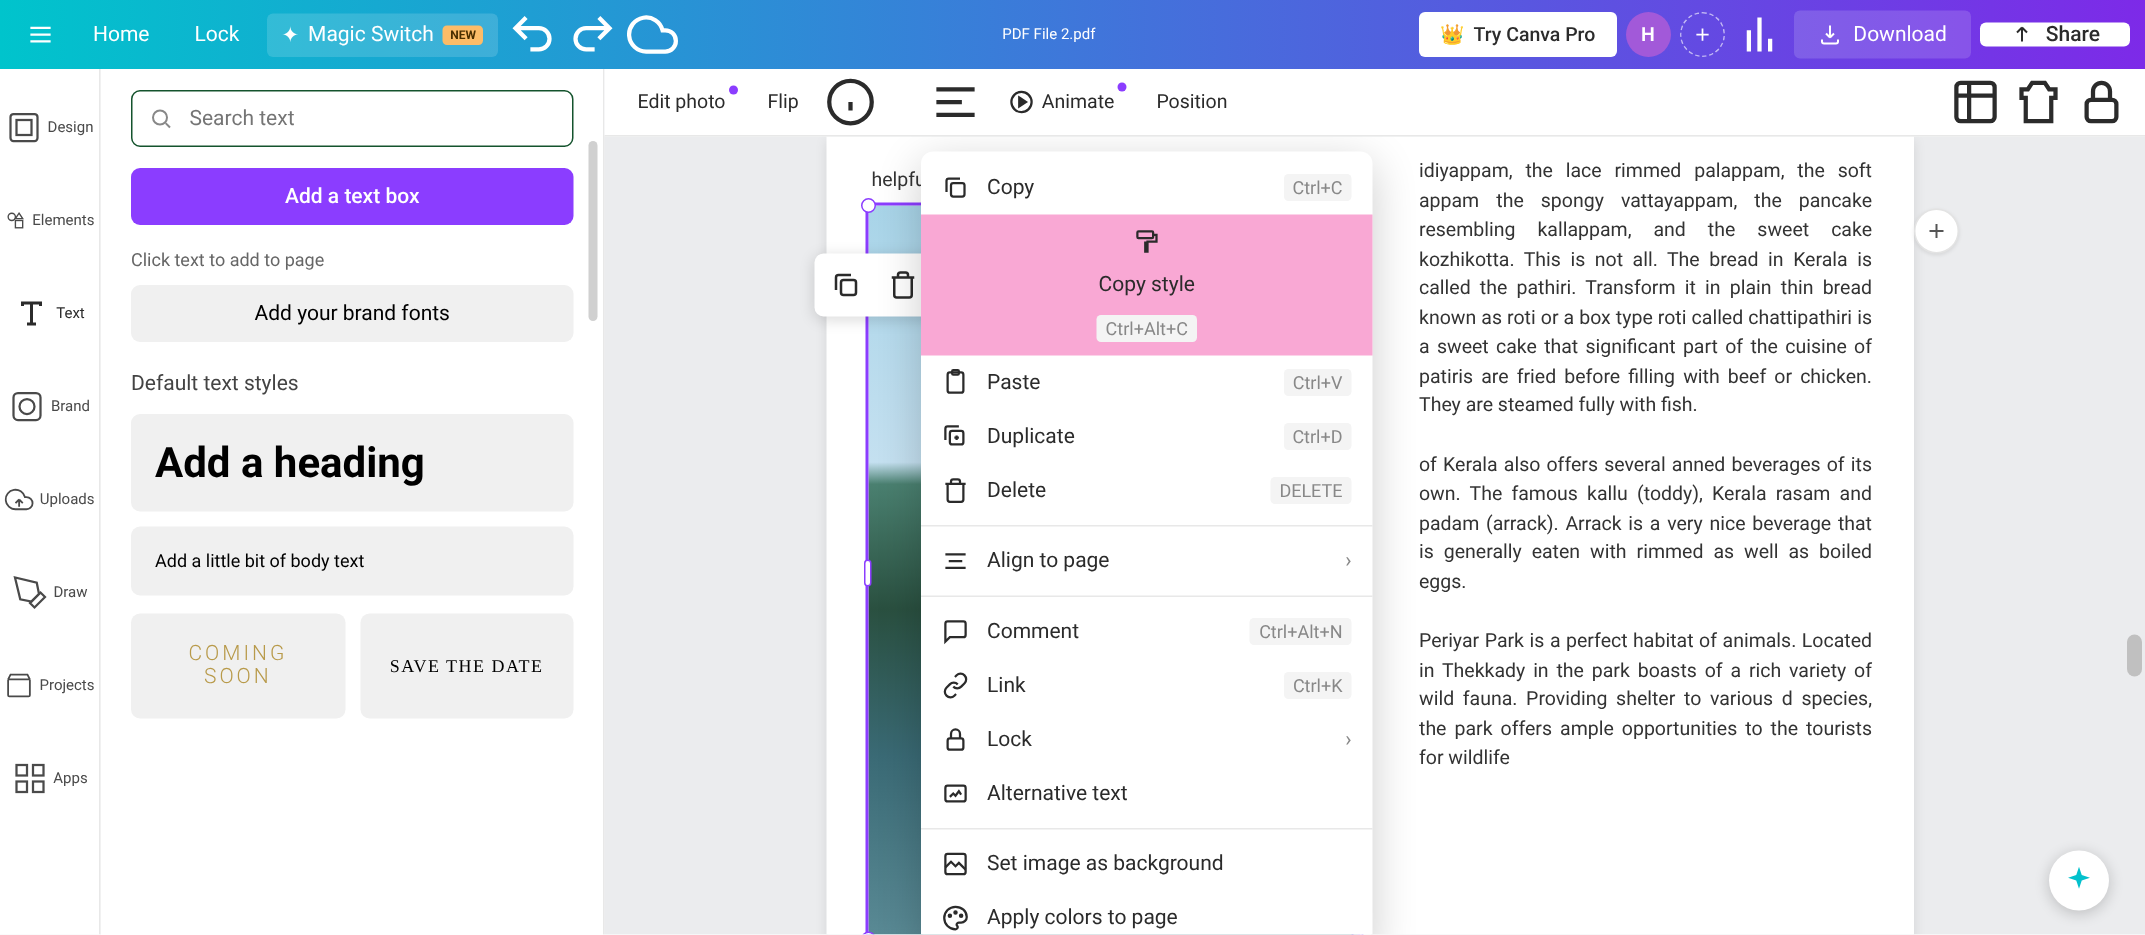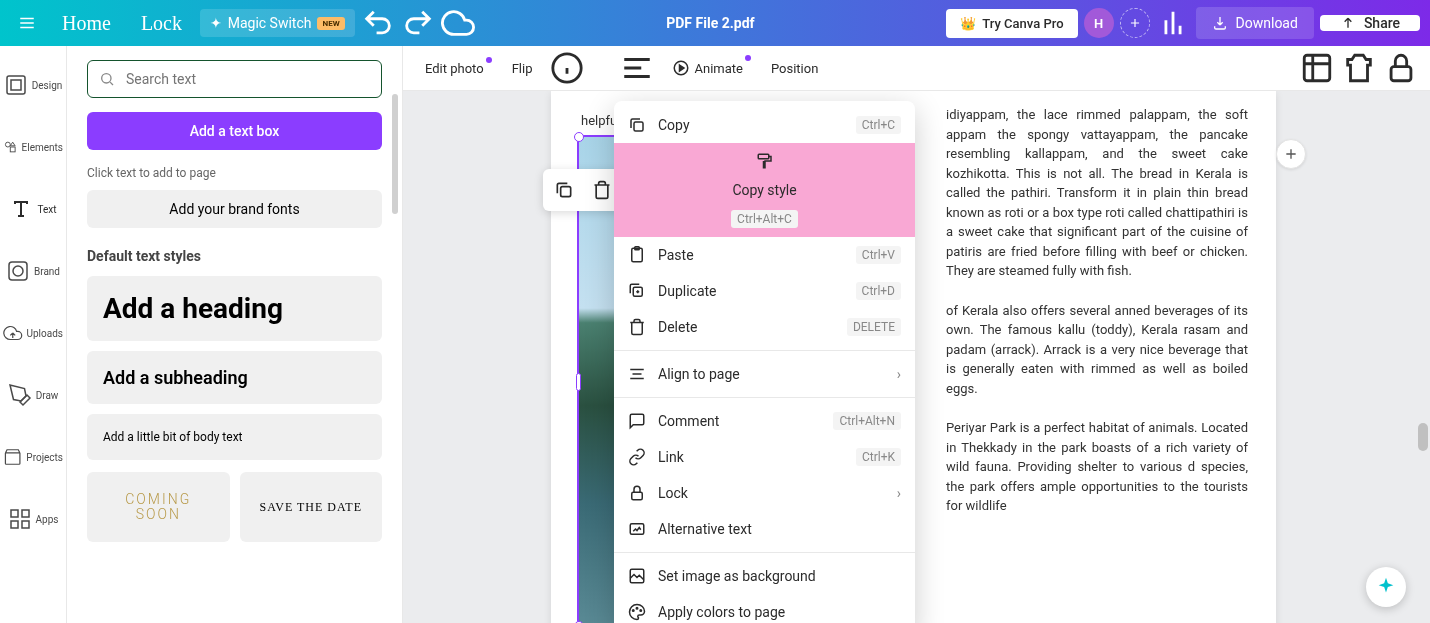--- a/index.html
+++ b/index.html
@@ -2,26 +2,26 @@
 <html><head>
   <meta charset="utf-8">
   <style>
     * { margin: 0; padding: 0; box-sizing: border-box; font-family: -apple-system, BlinkMacSystemFont, "Segoe UI", Roboto, sans-serif; }
     body { width: 1430px; height: 623px; background: #f5f5f5; overflow: hidden; position: relative; }
     
     
     .topbar { height: 46px; background: linear-gradient(90deg, #00c4cc 0%, #7d2ae8 100%); display: flex; align-items: center; padding: 0 10px; gap: 6px; }
     .topbar .hamburger { width: 34px; height: 34px; display: flex; align-items: center; justify-content: center; color: #fff; cursor: pointer; border-radius: 4px; }
     .topbar .hamburger svg { width: 18px; height: 18px; }
-    .top-link { color: #fff; font-size: 20px; padding: 8px 12px; background: transparent; border: none; cursor: pointer; border-radius: 4px; font-family: Liberation Serif, serif; }
+    .top-link { color: #fff; font-size: 14px; padding: 8px 12px; background: transparent; border: none; cursor: pointer; border-radius: 4px; }
     .magic-chip { display: flex; align-items: center; gap: 6px; background: rgba(255,255,255,0.15); border-radius: 4px; padding: 6px 10px; color: #fff; font-size: 14px; cursor: pointer; }
     .new-badge { background: #fdbc68; color: #4a2e00; font-size: 8px; font-weight: 700; padding: 2px 5px; border-radius: 3px; }
     .top-icon-btn { width: 34px; height: 34px; display: flex; align-items: center; justify-content: center; color: #fff; cursor: pointer; border-radius: 4px; background: transparent; border: none; }
     .top-spacer { flex: 1; }
-    .doc-name { color: #fff; font-size: 14px; font-weight: 700; text-align: left; }
+    .doc-name { color: #fff; font-size: 10px; font-weight: 400; text-align: left; }
     .pro-btn { background: #fff; color: #2b2b2b; border: none; padding: 7px 14px; border-radius: 4px; font-size: 13px; display: flex; align-items: center; gap: 6px; cursor: pointer; font-weight: 500; }
     .avatar { width: 30px; height: 30px; border-radius: 50%; background: #a259d9; display: flex; align-items: center; justify-content: center; color: #fff; font-weight: 600; font-size: 13px; }
     .plus-collab { width: 30px; height: 30px; border-radius: 50%; border: 1px dashed rgba(255,255,255,0.6); display: flex; align-items: center; justify-content: center; color: #fff; cursor: pointer; }
     .download-btn { background: rgba(255,255,255,0.15); color: #fff; border: none; padding: 8px 16px; border-radius: 4px; font-size: 14px; display: flex; align-items: center; gap: 8px; cursor: pointer; }
     .share-btn { background: #fff; color: #2b2b2b; border: none; padding: 0 20px; border-radius: 4px; font-size: 14px; display: flex; align-items: center; gap: 8px; cursor: pointer; font-weight: 500; }
     
     
     .app-body { display: flex; height: calc(100% - 46px); }
     .toolrail { width: 67px; background: #fff; border-right: 1px solid #e8e8e8; display: flex; flex-direction: column; align-items: center; padding-top: 10px; gap: 4px; }
     .rail-item { width: 60px; height: 58px; display: flex; flex-direction: row; align-items: center; justify-content: center; gap: 4px; cursor: pointer; border-radius: 6px; color: #4a4a4a; }
@@ -31,21 +31,21 @@
     
     
     .side-panel { width: 336px; background: #fff; border-right: 1px solid #e8e8e8; padding: 14px 0; overflow-y: auto; position: relative; }
     .sp-inner { padding: 0 20px; }
     .search-wrap { position: relative; margin-bottom: 14px; }
     .search-wrap input { width: 100%; height: 38px; border: 1px solid #14532d; border-radius: 6px; padding: 0 12px 0 38px; font-size: 14px; }
     .search-wrap svg { position: absolute; left: 12px; top: 11px; width: 16px; height: 16px; color: #888; }
     .add-text-box { width: 100%; height: 38px; background: #8b3dff; border: none; border-radius: 6px; color: #fff; font-size: 14px; font-weight: 500; cursor: pointer; margin-bottom: 16px; }
     .hint-text { font-size: 12px; color: #666; margin-bottom: 10px; }
     .brand-fonts-btn { width: 100%; height: 38px; background: #f0f0f0; border: none; border-radius: 6px; font-size: 14px; cursor: pointer; margin-bottom: 20px; }
-    .section-title { font-size: 14px; color: #444; margin-bottom: 12px; font-weight: 700; }
+    .section-title { font-size: 14px; color: #444; margin-bottom: 12px; font-weight: 400; }
     .style-card { width: 100%; background: #f0f0f0; border-radius: 6px; padding: 16px; margin-bottom: 10px; cursor: pointer; }
     .style-heading { font-size: 28px; font-weight: 700; }
     .style-subheading { font-size: 18px; font-weight: 600; }
     .style-body { font-size: 12px; }
     .font-combos { display: flex; gap: 10px; margin-top: 12px; }
     .combo-card { flex: 1; height: 70px; background: #f0f0f0; border-radius: 6px; display: flex; align-items: center; justify-content: center; cursor: pointer; text-align: center; }
     .combo-left { color: #b89a4a; font-size: 14px; letter-spacing: 2px; font-weight: 300; line-height: 1.1; }
     .combo-right { font-family: Georgia, serif; font-size: 12px; letter-spacing: 1px; }
     .panel-collapse { position: absolute; right: -8px; top: 50%; transform: translateY(-50%); width: 8px; height: 90px; background: #fff; border: 1px solid #e8e8e8; border-left: none; border-radius: 0 4px 4px 0; cursor: pointer; display: flex; align-items: center; justify-content: center; }
     
@@ -245,23 +245,20 @@
         <input type="text" placeholder="Search text" style="">
       </div>
       <button class="add-text-box">Add a text box</button>
       <div class="hint-text">Click text to add to page</div>
       <button class="brand-fonts-btn">Add your brand fonts</button>
       <div class="section-title">Default text styles</div>
       <div class="style-card">
         <div class="style-heading">Add a heading</div>
       </div>
       <div class="style-card">
-        <div class="style-subheading">Add a subheading</div>
-      </div>
-      <div class="style-card">
         <div class="style-body">Add a little bit of body text</div>
       </div>
       <div class="font-combos">
         <div class="combo-card">
           <div class="combo-left" style="white-space:pre-line">COMING
 SOON</div>
         </div>
         <div class="combo-card">
           <div class="combo-right">SAVE THE DATE</div>
         </div>

